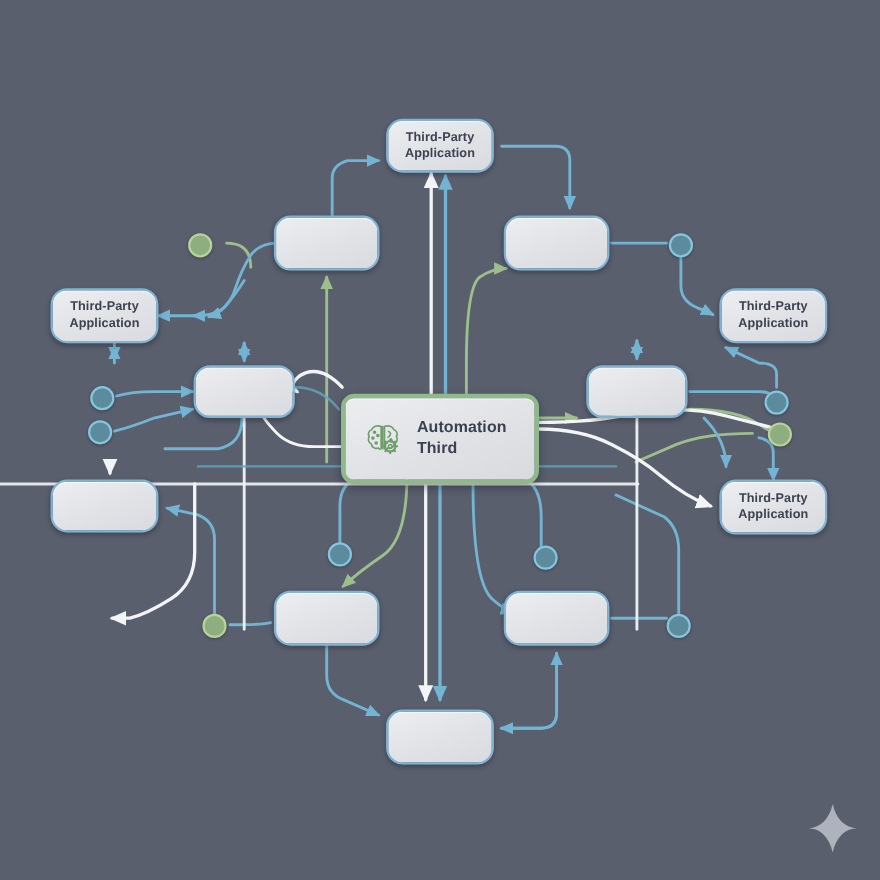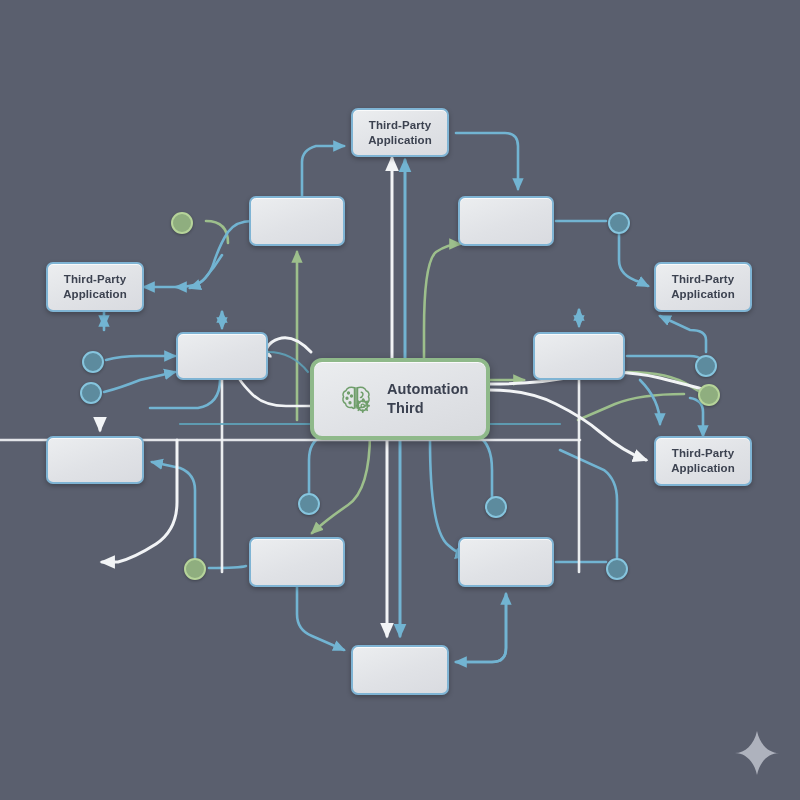--- a/index.html
+++ b/index.html
@@ -7,42 +7,42 @@
     width:800px;height:800px;
     background:#5a5f6e;
     font-family:"Liberation Sans", sans-serif;
     overflow:hidden;
     position:relative;
   }
   #canvas{position:absolute;inset:0;width:800px;height:800px;}
   .node{
     position:absolute;
     box-sizing:border-box;
-    border-radius:7px;
+    border-radius:15px;
     display:flex;align-items:center;justify-content:center;
     text-align:center;
     background:linear-gradient(160deg,#eceef0 0%,#e0e2e6 55%,#d9dbe0 100%);
     border:2.5px solid #7fb4d4;
     box-shadow:0 2px 5px rgba(0,0,0,.28), inset 0 1px 0 rgba(255,255,255,.75);
     color:#3c4250;
     font-size:11.5px;
     font-weight:bold;
     line-height:1.28;
     letter-spacing:.1px;
   }
   .node span{pointer-events:none;}
   .hub{
     position:absolute;
     box-sizing:border-box;
     border-radius:12px;
     background:linear-gradient(160deg,#ebedef 0%,#dfe1e5 60%,#d8dade 100%);
     border:4px solid #8fb98a;
     box-shadow:0 3px 9px rgba(0,0,0,.32), inset 0 1px 0 rgba(255,255,255,.8);
     display:flex;align-items:center;gap:13px;
-    padding-left:24px;
+    padding-left:16px;
   }
   .hub-label{
     color:#3b4150;font-size:14.5px;font-weight:bold;line-height:1.32;
     letter-spacing:.1px;text-align:left;
   }
   .dot{
     position:absolute;border-radius:50%;box-sizing:border-box;
     box-shadow:0 1px 3px rgba(0,0,0,.3);
   }
   .dot.blue{background:#5d8b9e;border:2.5px solid #86c5de;}

